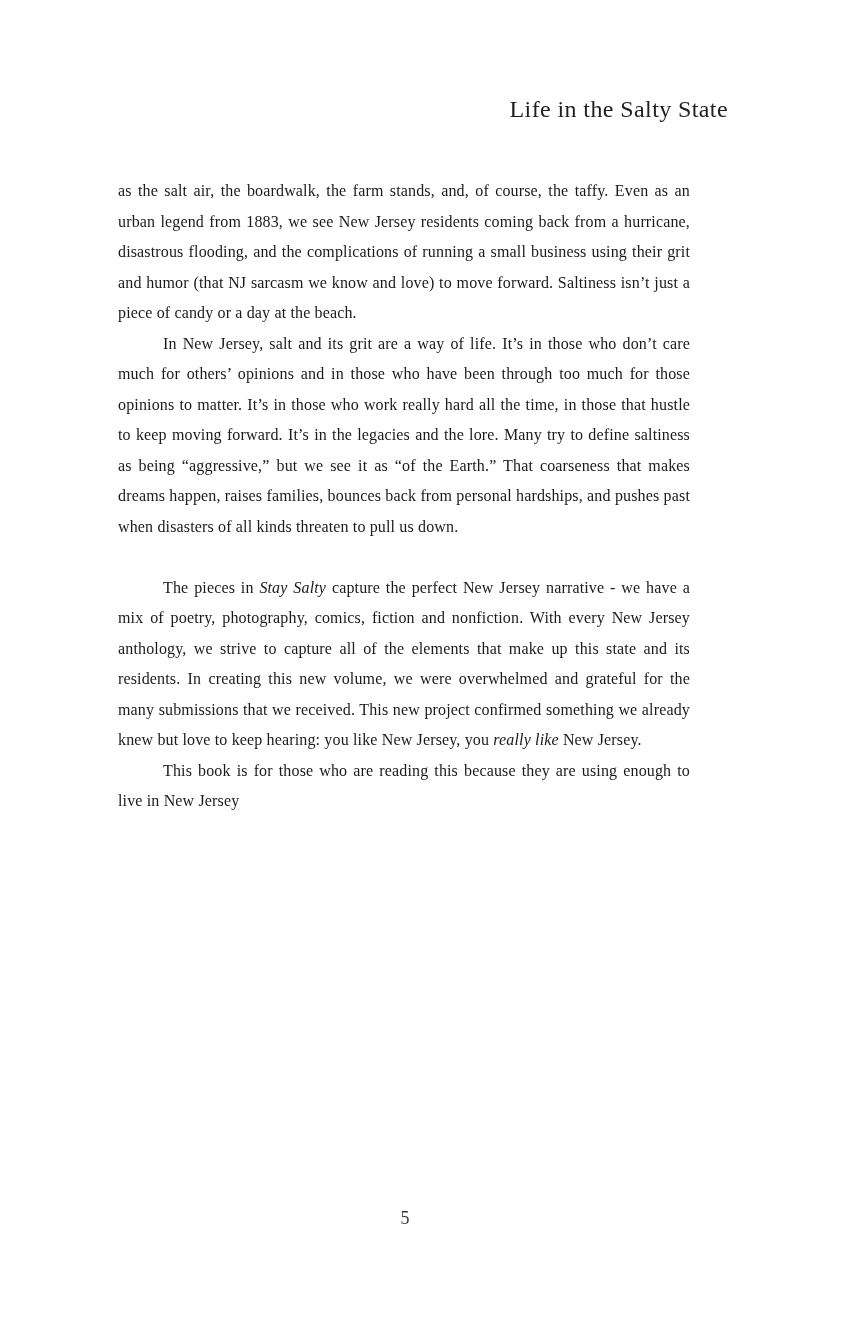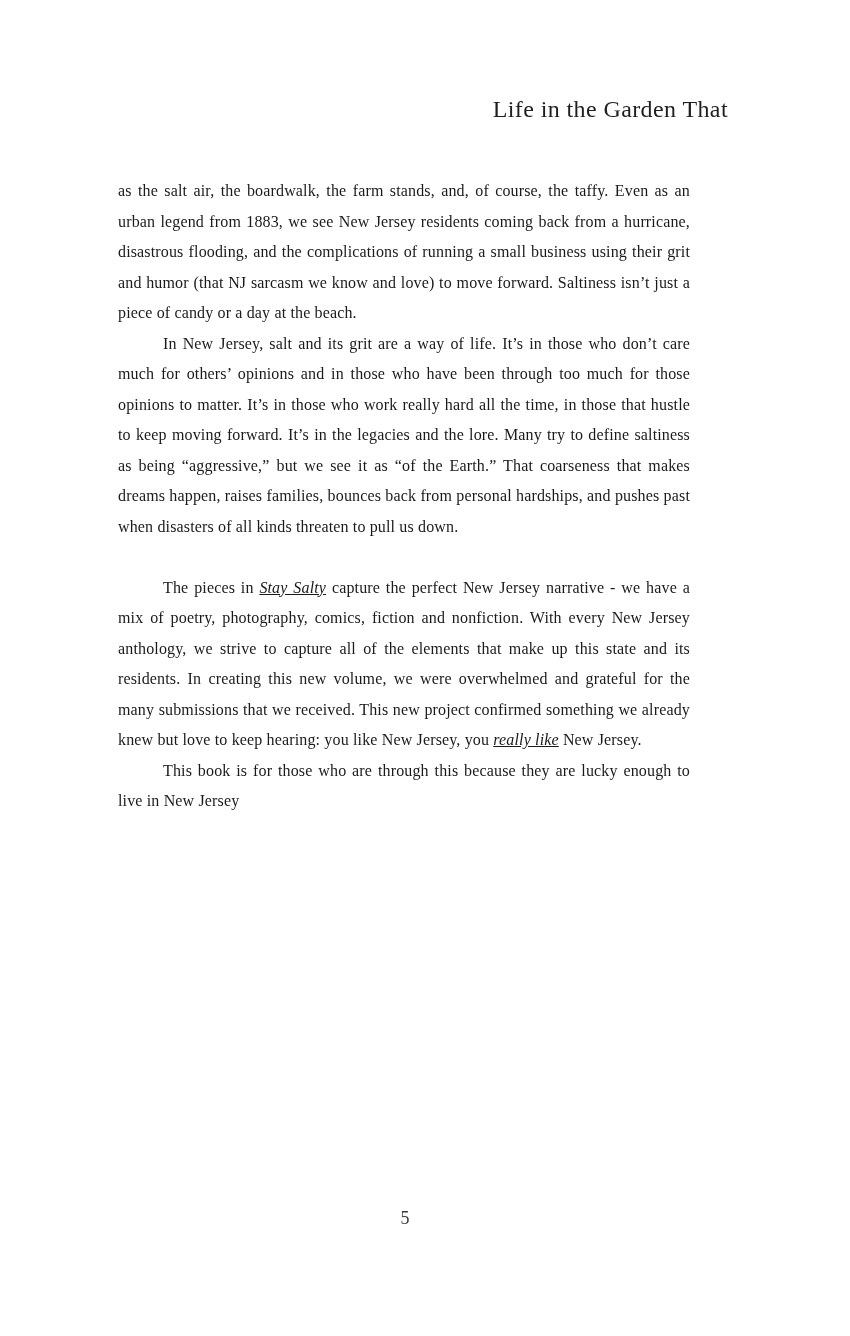--- a/index.html
+++ b/index.html
@@ -59,43 +59,42 @@
   .para.indent {
     text-indent: 45px;
   }
 
   .para.gap-before {
     margin-top: 30.5px;
   }
 
   .para em {
     font-style: italic;
-    text-decoration: underline;
   }
 
   
   .folio {
     position: absolute;
     top: 1208px;
     left: 0;
     width: 810px;
     text-align: center;
     font-size: 18px;
     color: #3a3a3a;
   }
 </style>
 </head>
 <body style="background: rgb(255, 255, 255); color: rgb(26, 26, 26);">
 
 <div class="page">
 
-  <div class="running-head">Life in the Garden That</div>
+  <div class="running-head">Life in the Salty State</div>
 
   <div class="text-block">
       <p class="para"><span>as the salt air, the boardwalk, the farm stands, and, of course, the taffy. Even as an urban legend from 1883, we see New Jersey residents coming back from a hurricane, disastrous flooding, and the complications of running a small business using their grit and humor (that NJ sarcasm we know and love) to move forward. Saltiness isn’t just a piece of candy or a day at the beach.</span></p>
       <p class="para indent"><span>In New Jersey, salt and its grit are a way of life. It’s in those who don’t care much for others’ opinions and in those who have been through too much for those opinions to matter. It’s in those who work really hard all the time, in those that hustle to keep moving forward. It’s in the legacies and the lore. Many try to define saltiness as being “aggressive,” but we see it as “of the Earth.” That coarseness that makes dreams happen, raises families, bounces back from personal hardships, and pushes past when disasters of all kinds threaten to pull us down.</span></p>
       <p class="para indent gap-before"><span>The pieces in </span><em>Stay Salty</em><span> capture the perfect New Jersey narrative - we have a mix of poetry, photography, comics, fiction and nonfiction. With every New Jersey anthology, we strive to capture all of the elements that make up this state and its residents. In creating this new volume, we were overwhelmed and grateful for the many submissions that we received. This new project confirmed something we already knew but love to keep hearing: you like New Jersey, you </span><em>really like</em><span> New Jersey.</span></p>
-      <p class="para indent"><span>This book is for those who are through this because they are lucky enough to live in New Jersey</span></p>
+      <p class="para indent"><span>This book is for those who are reading this because they are using enough to live in New Jersey</span></p>
     </div>
 
   <div class="folio">5</div>
 
 </div>
 
 </body></html>

